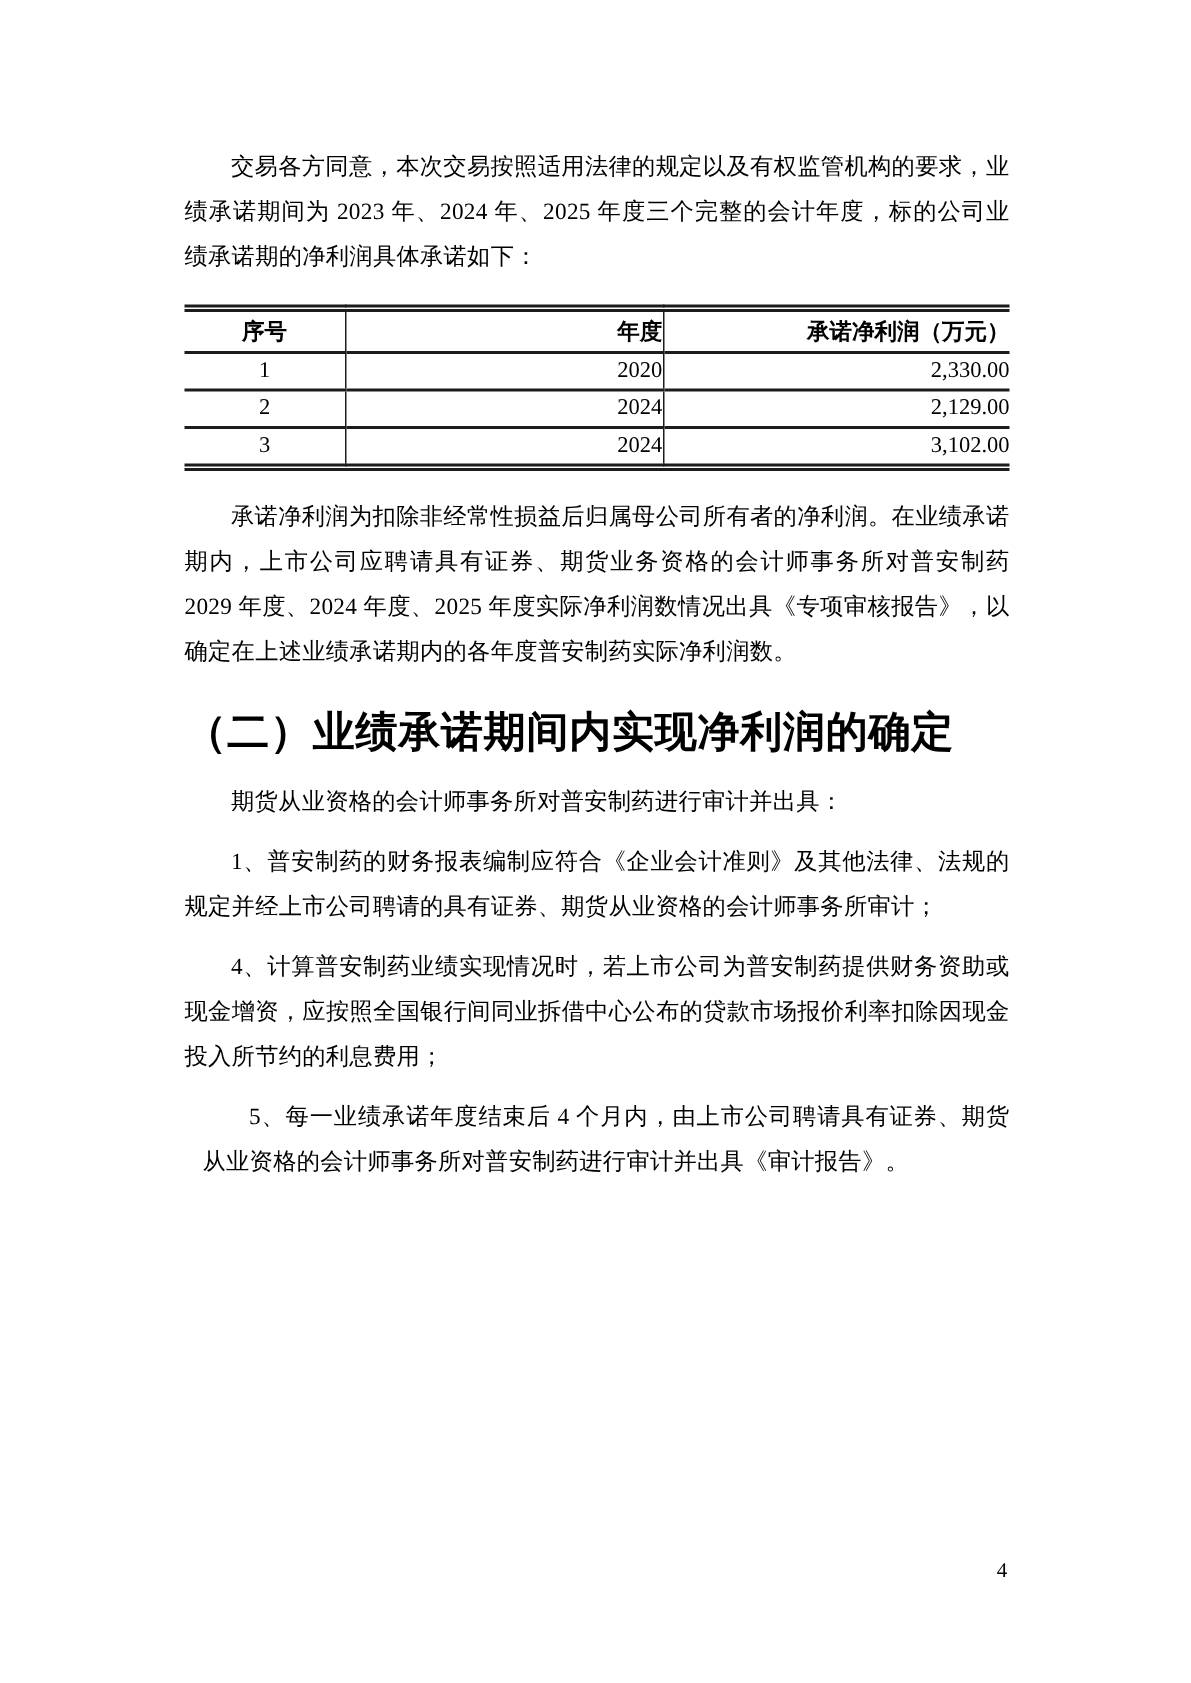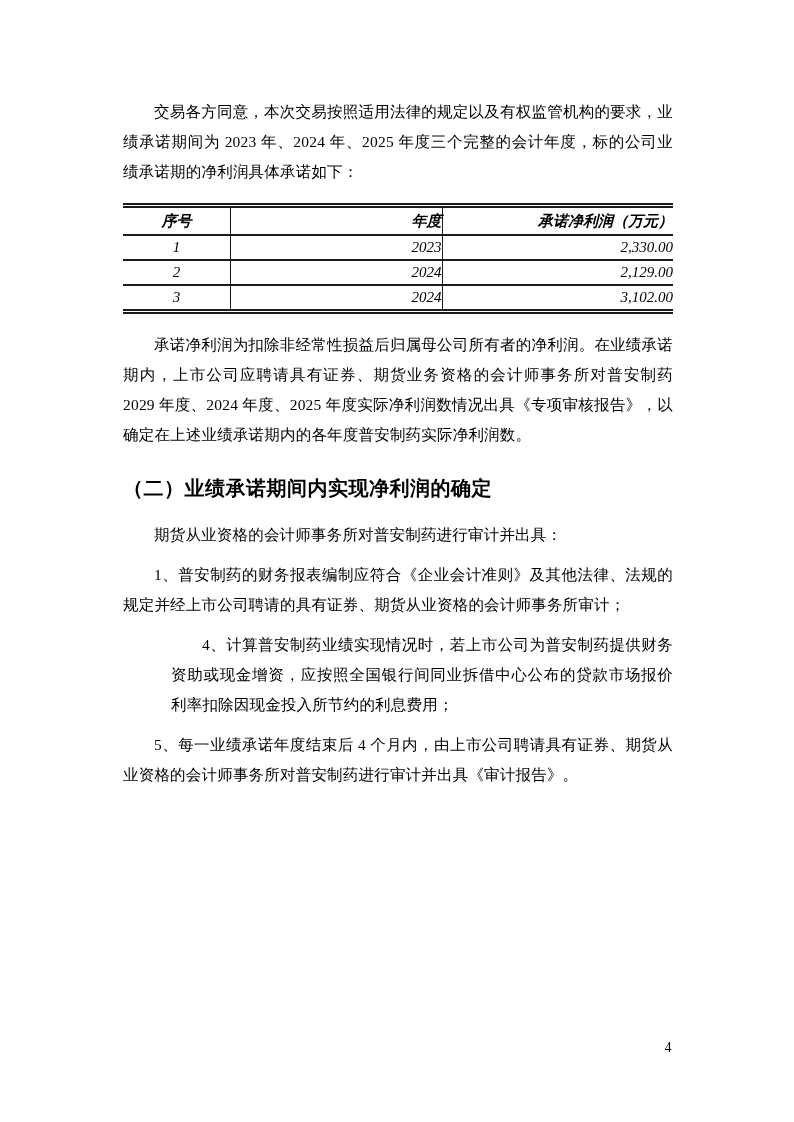--- a/index.html
+++ b/index.html
@@ -26,49 +26,48 @@
     letter-spacing: 0.2px;
   }
   .para + .para { margin-top: 10px; }
   .commit-table {
     width: 100%;
     border-collapse: collapse;
     margin-top: 16px;
     border-top: 5px double #1c1c1c;
     border-bottom: 5px double #1c1c1c;
     font-size: 15px;
-    font-style: italic;
   }
   .commit-table th, .commit-table td {
     border-top: 2px solid #1c1c1c;
     text-align: center;
     vertical-align: middle;
     padding: 0;
     font-weight: normal;
   }
   .commit-table thead th {
     border-top: none;
     height: 26px;
     font-weight: bold;
   }
   .commit-table td { height: 23px; }
   .commit-table .col-sep { border-left: 1.5px solid #1c1c1c; text-align: right; }
   .after-table { margin-top: 16px; }
   .section-heading {
     font-family: "Liberation Sans", "DejaVu Sans", sans-serif;
     font-weight: bold;
-    font-size: 20px;
+    font-size: 28px;
     line-height: 28px;
     margin: 24px 0 0 0;
     letter-spacing: 0.5px;
   }
   .section-intro { margin-top: 18px; }
   .item { margin-top: 10px; }
-  .item-4 { margin-top: 12px; margin-left: 48px; }
-  .item-5 { margin-top: 14px; }
+  .item-4 { margin-top: 12px; }
+  .item-5 { margin-top: 14px; margin-left: 12px; }
   .page-number {
     position: absolute;
     top: 1038px;
     left: 655px;
     width: 26px;
     text-align: center;
     font-size: 14px;
     line-height: 20px;
   }
 </style>
@@ -88,21 +87,21 @@
     <thead>
       <tr>
         <th>序号</th>
         <th class="col-sep">年度</th>
         <th class="col-sep">承诺净利润（万元）</th>
       </tr>
     </thead>
     <tbody>
       <tr>
         <td>1</td>
-        <td class="col-sep">2023</td>
+        <td class="col-sep">2020</td>
         <td class="col-sep">2,330.00</td>
       </tr>
       <tr>
         <td>2</td>
         <td class="col-sep">2024</td>
         <td class="col-sep">2,129.00</td>
       </tr>
       <tr>
         <td>3</td>
         <td class="col-sep">2024</td>

